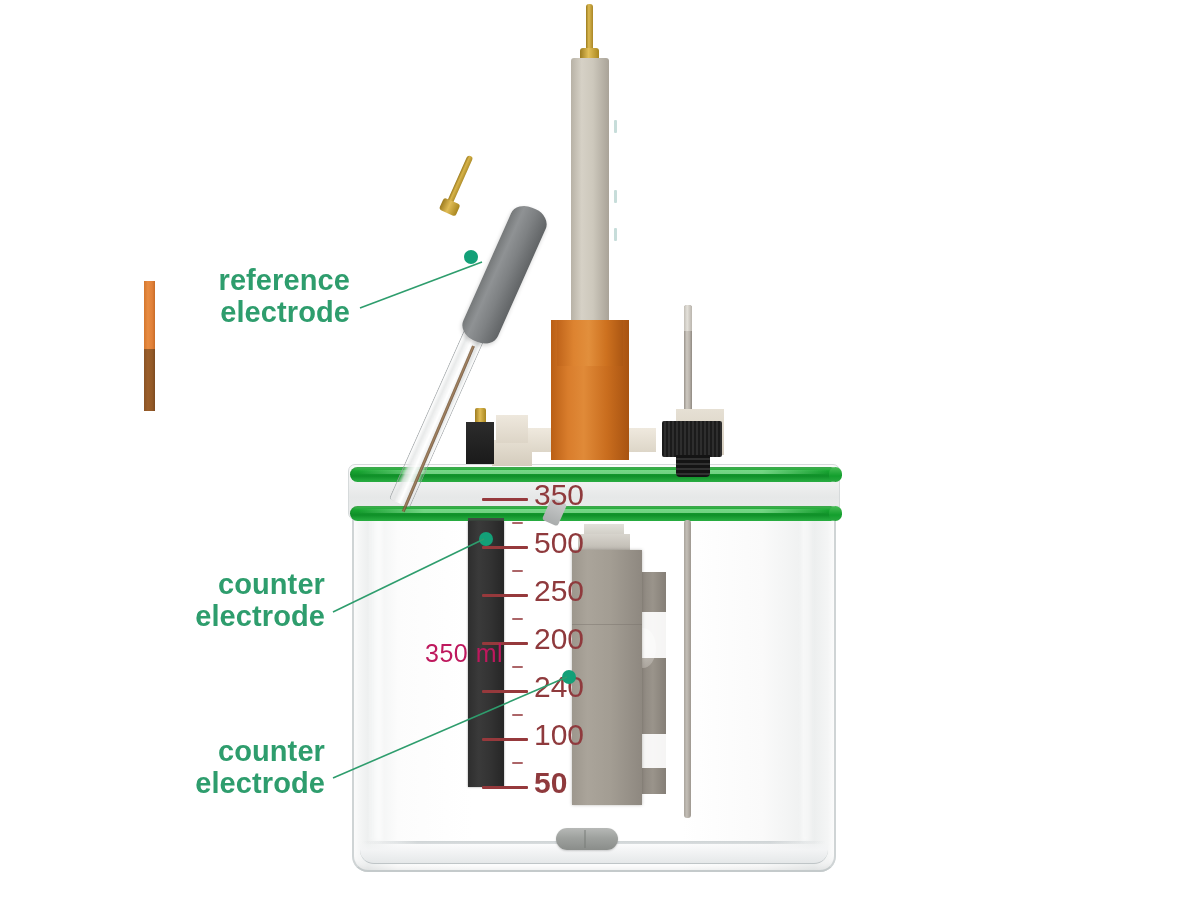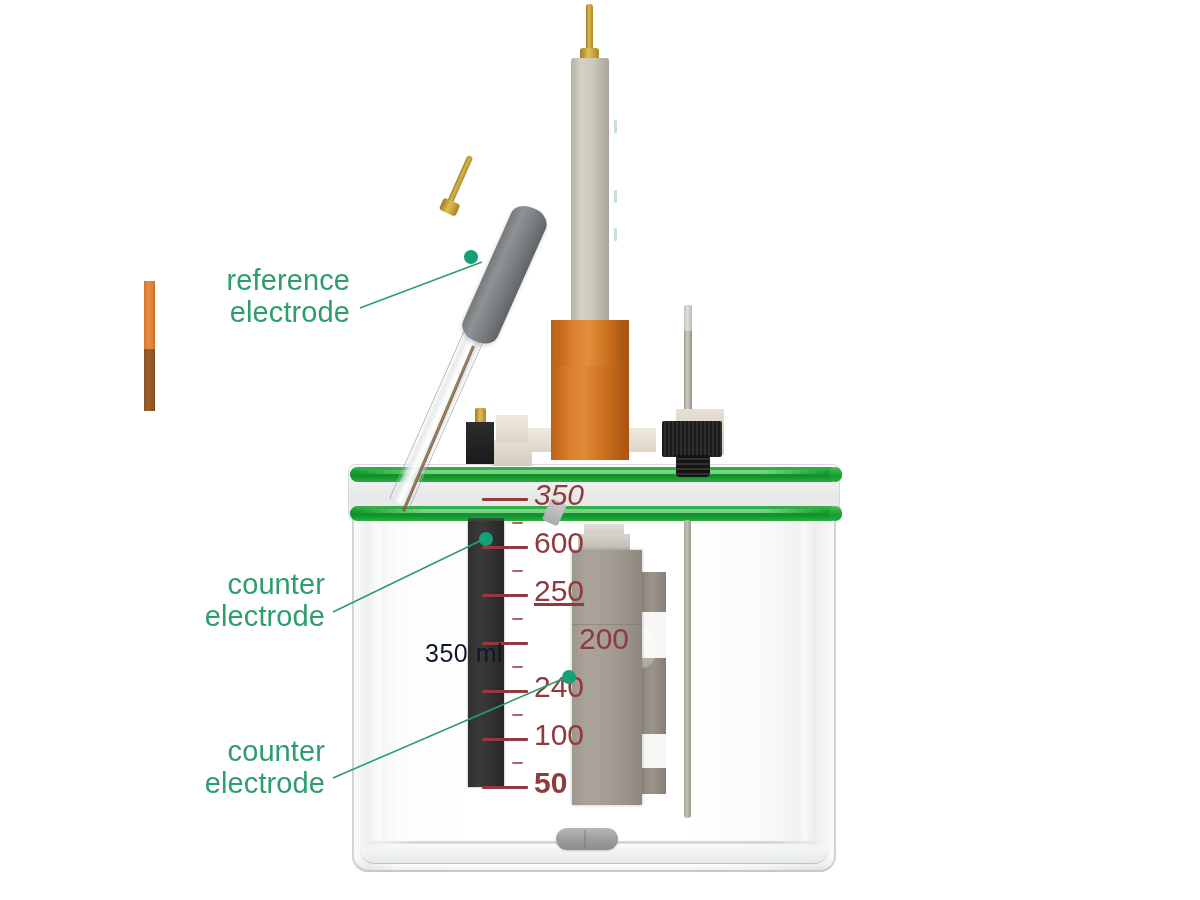--- a/index.html
+++ b/index.html
@@ -14,21 +14,21 @@
 
   
   .anno{
     position:absolute;
     color:#2e9d6d;
     font-size:29px;
     line-height:1.12;
     text-align:right;
     white-space:pre-line;
     letter-spacing:.1px;
-    font-weight:400;
+    font-weight:700;
   }
   #lbl-ref{ left:150px; top:264px; width:200px; }
   #lbl-counter{ left:150px; top:568px; width:175px; }
   #lbl-working{ left:150px; top:735px; width:175px; }
 
   .leader{position:absolute;overflow:visible;pointer-events:none;}
 
   
   #legend-bar{ left:144px; top:281px; width:11px; height:130px; }
   #legend-bar .seg-top{
@@ -121,21 +121,21 @@
     position:absolute;left:0;width:46px;height:3px;background:#96393c;border-radius:1px;
   }
   .tickmin{
     position:absolute;left:30px;width:11px;height:2px;background:#9e4a4d;border-radius:1px;opacity:.85;
   }
   .scalenum{
     position:absolute;left:52px;color:#8f3a3d;font-size:30px;line-height:1;
     font-family:"Liberation Sans","DejaVu Sans",sans-serif;font-weight:400;
   }
   #volume-text{
-    position:absolute;left:425px;top:641px;color:#0f172a;font-size:25px;line-height:1;
+    position:absolute;left:425px;top:641px;color:#be185d;font-size:25px;line-height:1;
     letter-spacing:.5px;
   }
 
   
   #counter-plate{
     left:468px; top:521px; width:36px; height:266px;
     background:linear-gradient(90deg,#2e2e2e 0%,#3a3a3a 30%,#333333 62%,#262626 100%);
     box-shadow:0 0 2px rgba(0,0,0,.4);
   }
   #counter-plate-top{
@@ -393,27 +393,27 @@
     <div id="port-body"></div>
     <div id="port-cap"></div>
     <div id="port-thread"></div>
   </div>
 
   <div class="abs" id="stir-bar"></div>
   <div class="abs" id="stir-bar-seam"></div>
 
   <div class="abs" id="scale">
       <div class="tickmaj" style="top: 0px;"></div>
-      <div class="scalenum" style="top: -18px; font-style: italic;">350</div>
+      <div class="scalenum" style="top: -18px;">350</div>
       <div class="tickmaj" style="top: 48px;"></div>
-      <div class="scalenum" style="top: 30px;">600</div>
+      <div class="scalenum" style="top: 30px;">500</div>
       <div class="tickmaj" style="top: 96px;"></div>
-      <div class="scalenum" style="top: 78px; text-decoration: underline;">250</div>
+      <div class="scalenum" style="top: 78px;">250</div>
       <div class="tickmaj" style="top: 144px;"></div>
-      <div class="scalenum" style="top: 126px; margin-left: 45px;">200</div>
+      <div class="scalenum" style="top: 126px;">200</div>
       <div class="tickmaj" style="top: 192px;"></div>
       <div class="scalenum" style="top: 174px;">240</div>
       <div class="tickmaj" style="top: 240px;"></div>
       <div class="scalenum" style="top: 222px;">100</div>
       <div class="tickmaj" style="top: 288px;"></div>
       <div class="scalenum" style="top: 270px; font-weight: bold;">50</div>
       <div class="tickmin" style="top: 24px;"></div>
       <div class="tickmin" style="top: 72px;"></div>
       <div class="tickmin" style="top: 120px;"></div>
       <div class="tickmin" style="top: 168px;"></div>

